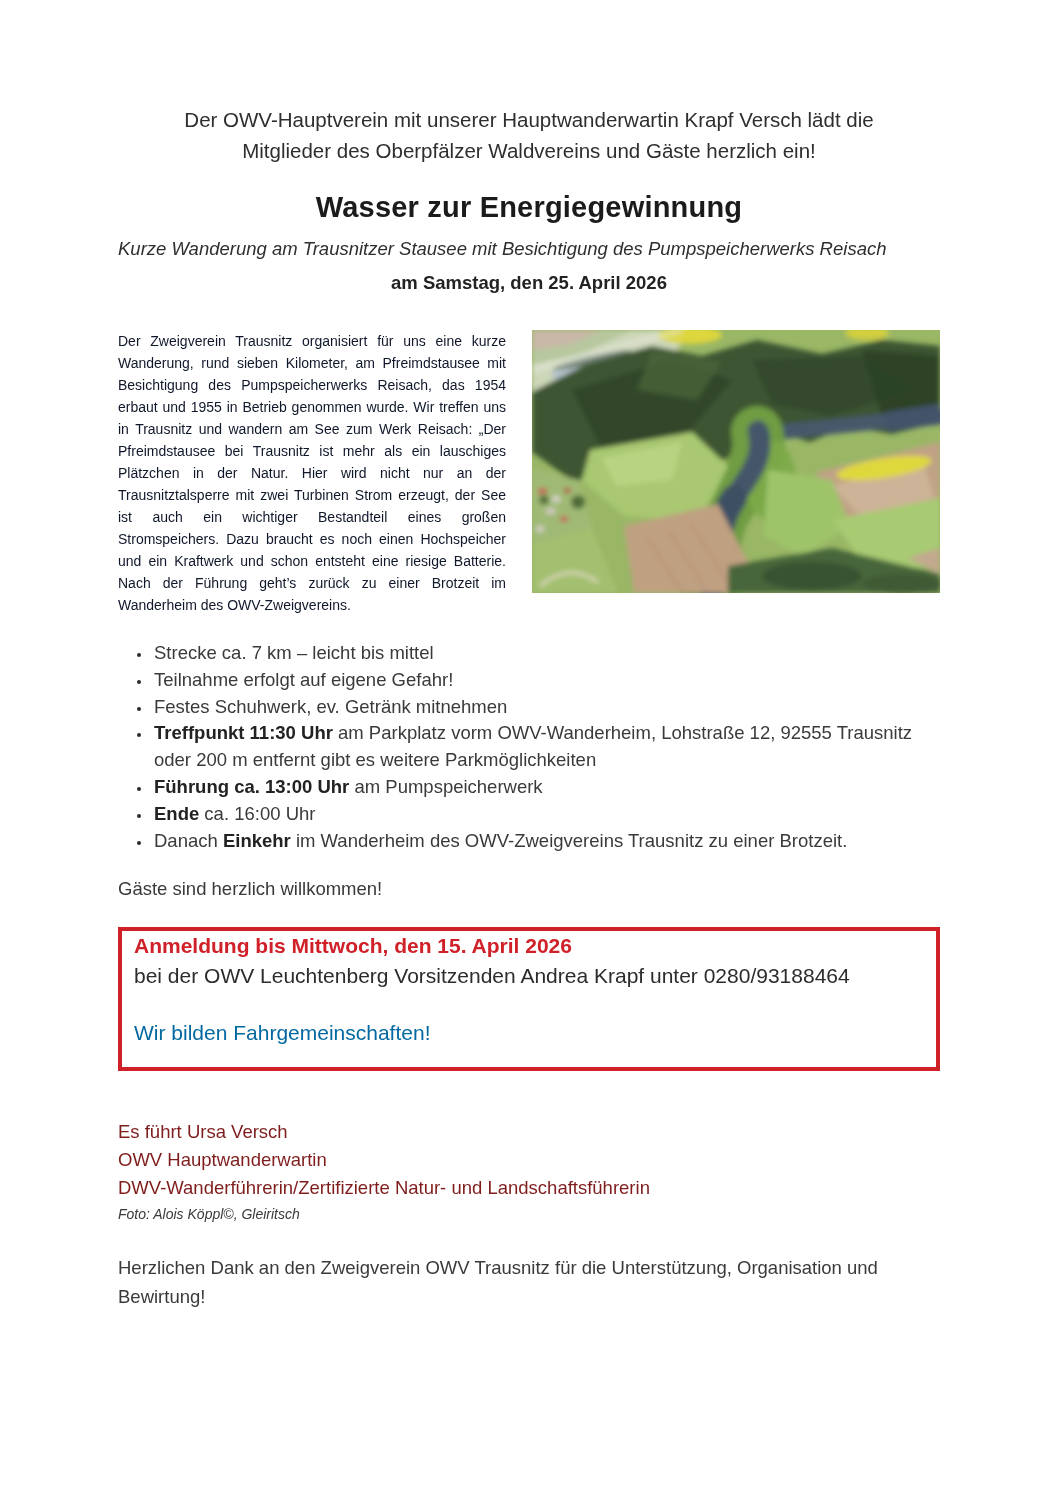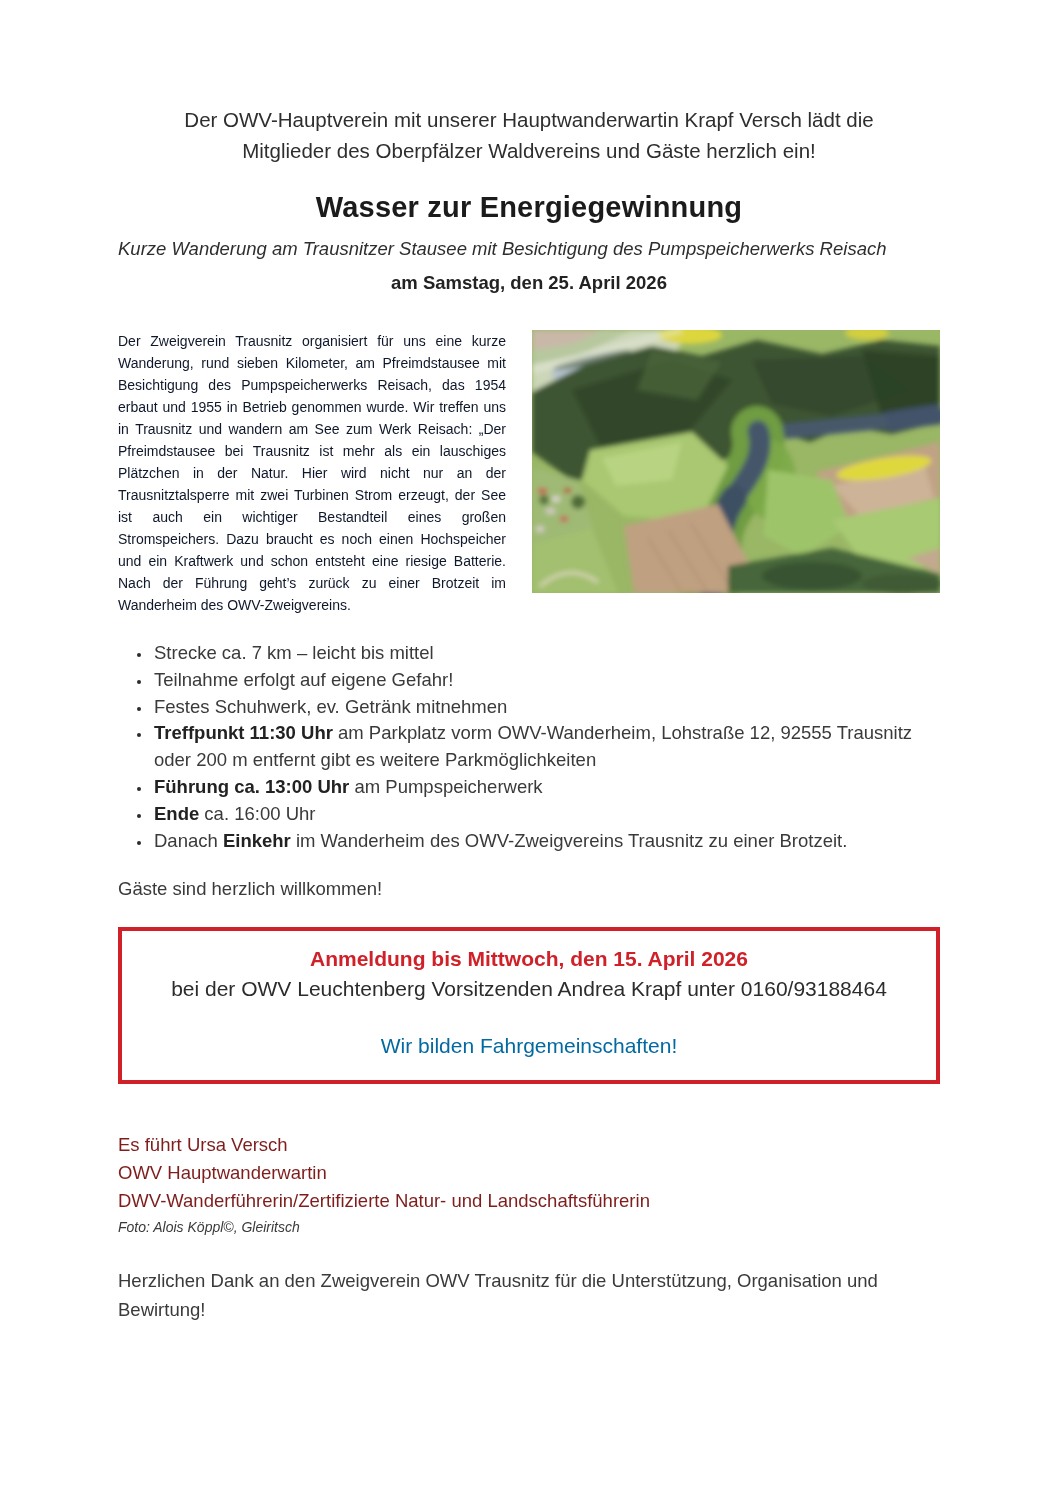--- a/index.html
+++ b/index.html
@@ -65,22 +65,22 @@
     padding-left:2px;
   }
   .bullets li::marker { font-size:14px; color:#2b2b2b; }
   .b { font-weight:bold; color:#222; }
 
   .guests-line { margin-top:24px; font-size:18.5px; color:#3a3a3a; }
 
   .signup-box {
     margin-top:27px;
     border:4px solid #d02028;
-    text-align:center;
-    padding:13px 12px 19px 12px;
+    text-align:left;
+    padding:0 12px 19px 12px;
   }
   .signup-headline {
     font-size:21px; line-height:30px;
     font-weight:bold; color:#d02028;
   }
   .signup-contact { font-size:21px; line-height:30px; color:#2c2c2c; }
   .signup-carpool { margin-top:27px; font-size:21px; line-height:30px; color:#0369a1; }
 
   .footer { margin-top:47px; }
   .footer-line { font-size:18.5px; line-height:28px; color:#7f1d1d; }
@@ -194,21 +194,21 @@
           <li><span class="b">Führung ca. 13:00 Uhr</span><span> am Pumpspeicherwerk</span></li>
           <li><span class="b">Ende</span><span> ca. 16:00 Uhr</span></li>
           <li><span>Danach </span><span class="b">Einkehr</span><span> im Wanderheim des OWV-Zweigvereins Trausnitz zu einer Brotzeit.</span></li>
         </ul>
     </div>
 
     <div class="guests-line">Gäste sind herzlich willkommen!</div>
 
     <div class="signup-box" style="border-color: rgb(208, 32, 40);">
       <div class="signup-headline" style="color: rgb(208, 32, 40);">Anmeldung bis Mittwoch, den 15. April 2026</div>
-      <div class="signup-contact">bei der OWV Leuchtenberg Vorsitzenden Andrea Krapf unter 0160/93188464</div>
+      <div class="signup-contact">bei der OWV Leuchtenberg Vorsitzenden Andrea Krapf unter 0280/93188464</div>
       <div class="signup-carpool">Wir bilden Fahrgemeinschaften!</div>
     </div>
 
     <div class="footer">
       <div class="footer-line">Es führt Ursa Versch</div>
       <div class="footer-line it">OWV Hauptwanderwartin</div>
       <div class="footer-line it">DWV-Wanderführerin/Zertifizierte Natur- und Landschaftsführerin</div>
       <div class="photo-credit">Foto: Alois Köppl©, Gleiritsch</div>
       <div class="thanks-line">Herzlichen Dank an den Zweigverein OWV Trausnitz für die Unterstützung, Organisation und Bewirtung!</div>
     </div>

